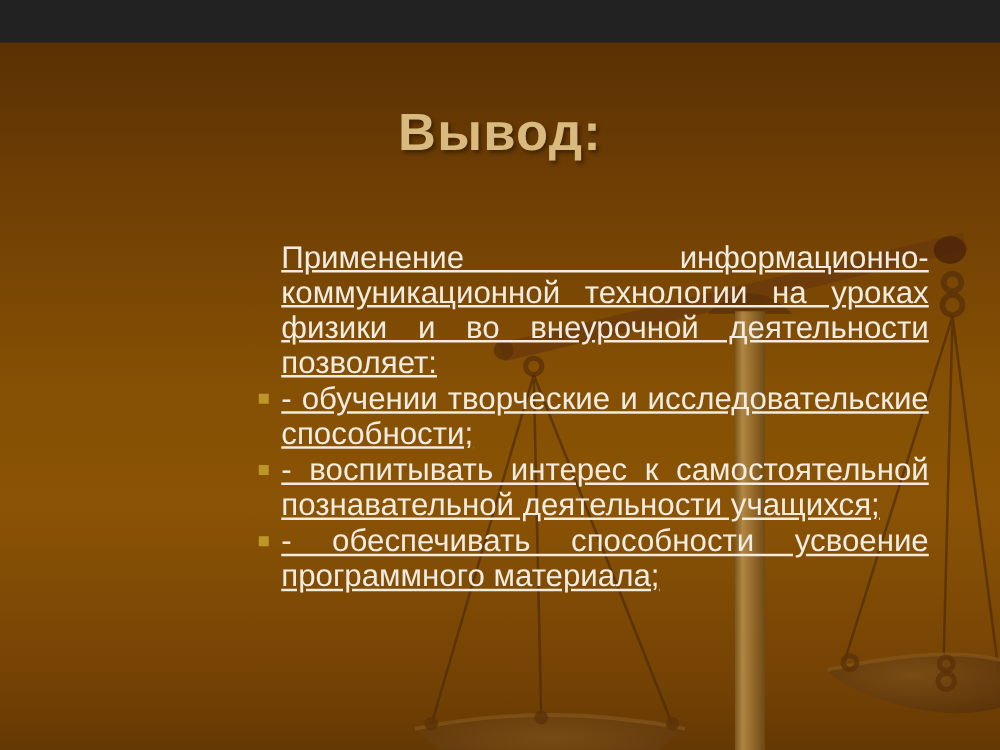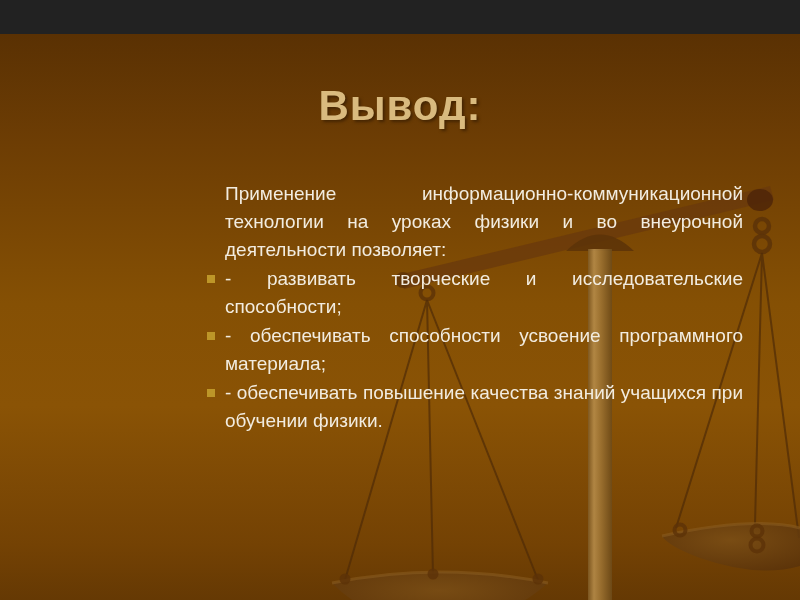--- a/index.html
+++ b/index.html
@@ -36,26 +36,27 @@
     width: 100%;
     text-align: center;
     font-size: 42px;
     font-weight: bold;
     letter-spacing: 1px;
     color: var(--title_color);
     text-shadow: 2px 2px 3px rgba(40,20,0,0.55);
   }
   .content {
     position: absolute;
-    top: 146px;
+    top: 158px;
     left: 205px;
     width: 545px;
     color: var(--body_text);
-    font-size: 19px;
+    font-size: 25px;
     line-height: 28px;
+    text-decoration: underline;
   }
   .intro {
     margin: 0 0 1px 20px;
     width: 518px;
     text-align: justify;
   }
   .bullet-list {
     list-style: none;
     margin: 0;
     padding: 0;
@@ -118,19 +119,19 @@
     <circle cx="680" cy="496" r="5.5" fill="none" stroke="#5c3208" stroke-width="4" opacity="0.8"></circle>
     <circle cx="757" cy="497" r="5.5" fill="none" stroke="#5c3208" stroke-width="4" opacity="0.8"></circle>
     <circle cx="757" cy="511" r="6.5" fill="none" stroke="#5c3208" stroke-width="4" opacity="0.8"></circle>
   </svg>
 
   <div class="slide-title">Вывод:</div>
 
   <div class="content">
     <p class="intro">Применение информационно-коммуникационной технологии на уроках физики и во внеурочной деятельности позволяет:</p>
     <ul class="bullet-list">
-        <li><span class="bullet-marker"></span><span>- развивать творческие и исследовательские способности;</span></li>
+        <li><span class="bullet-marker"></span><span>- обучении творческие и исследовательские способности;</span></li>
+        <li><span class="bullet-marker"></span><span>- воспитывать  интерес к самостоятельной познавательной деятельности учащихся;</span></li>
         <li><span class="bullet-marker"></span><span>- обеспечивать  способности усвоение программного материала;</span></li>
-        <li><span class="bullet-marker"></span><span>- обеспечивать повышение качества знаний учащихся при обучении физики.</span></li>
       </ul>
   </div>
 
 </div>
 
 </body></html>

